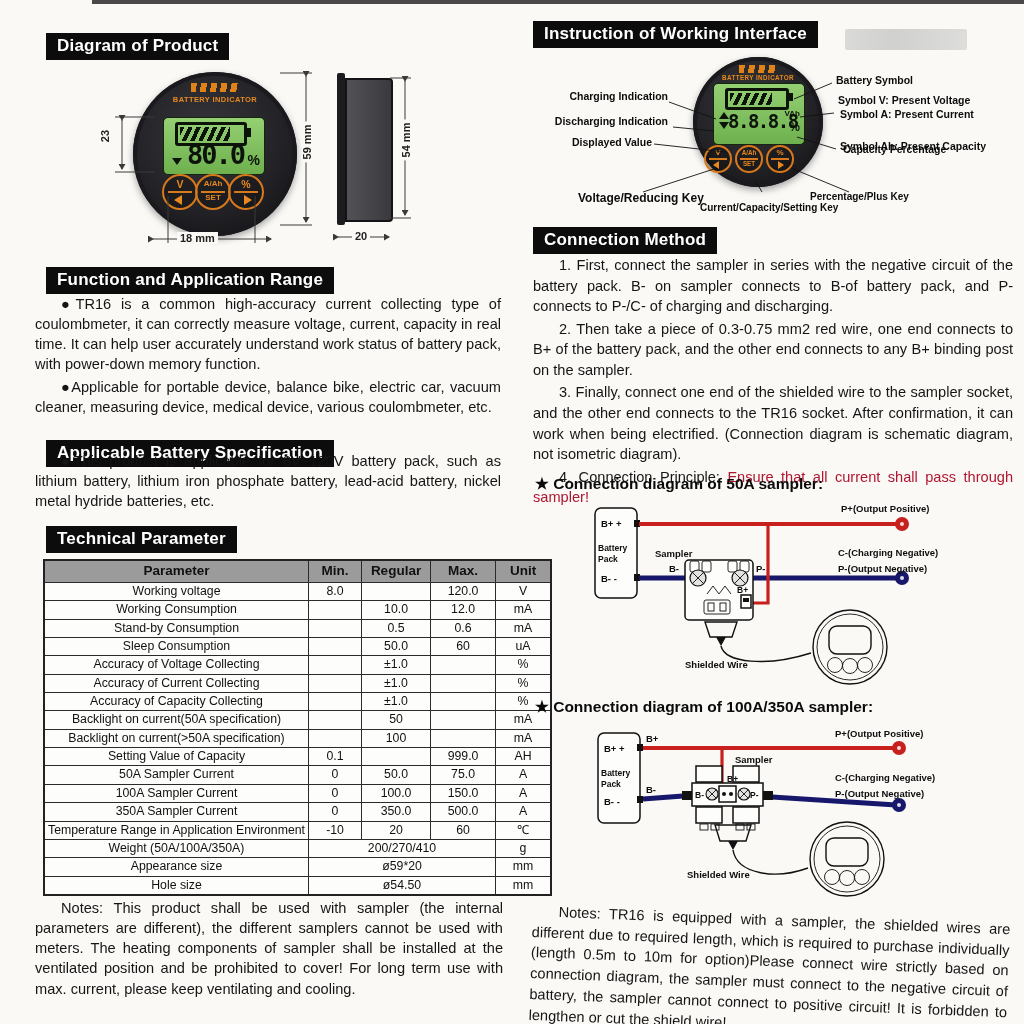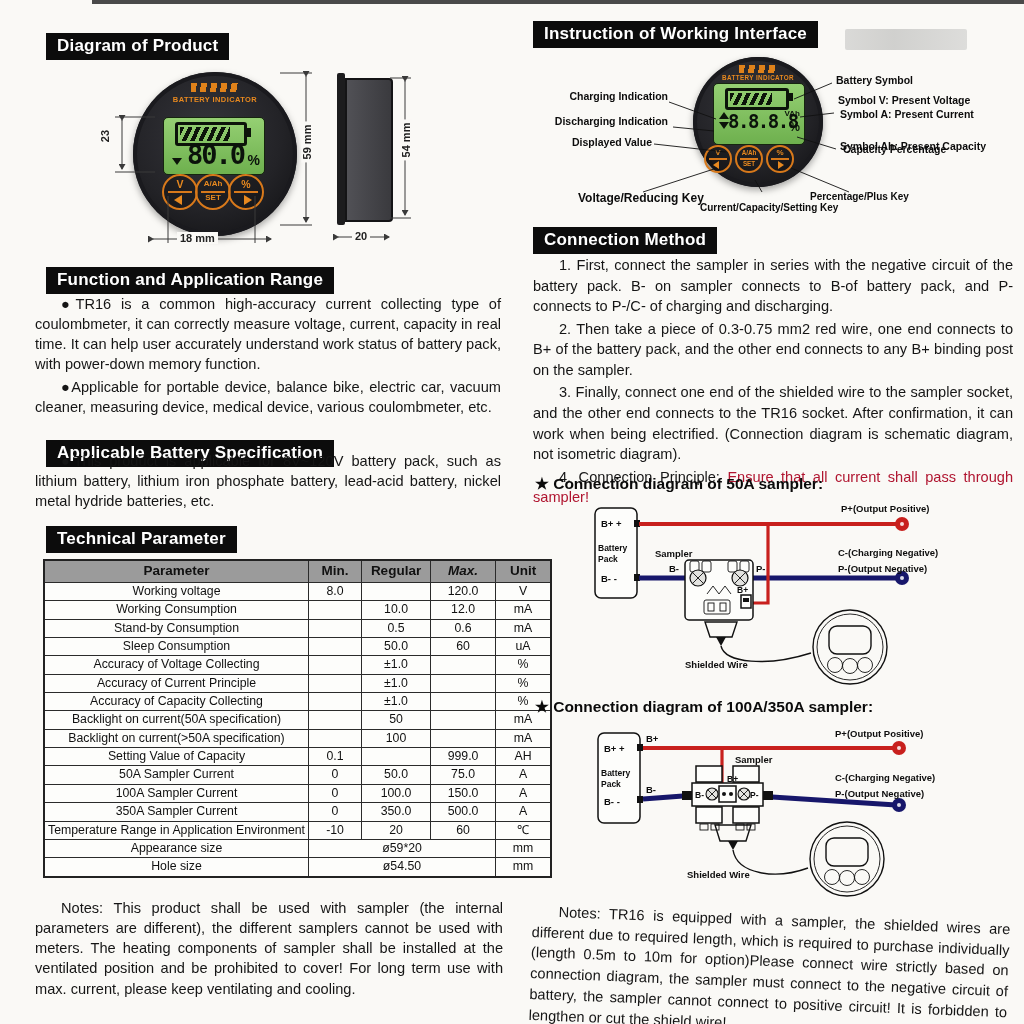--- a/index.html
+++ b/index.html
@@ -13,21 +13,21 @@
   .diagh{position:absolute;font-weight:bold;font-size:15.5px;color:#0a0a0a;white-space:nowrap;}
   .red{color:#b01530;}
   
   table.tech{position:absolute;left:43px;top:559px;border-collapse:collapse;background:#fdfdfb;}
   table.tech th,table.tech td{border:1px solid #2b2b2b;text-align:center;padding:1px 3px;
        font-size:12.3px;line-height:1.25;color:#111;}
   table.tech th{background:#9b9b9b;font-size:13.5px;font-weight:bold;padding:2px 3px;}
   table.tech{border:2px solid #222;}
   td.pcol{width:234px;font-size:11.8px;white-space:nowrap;}
   th.pcol{width:234px;}
-  .cmin{width:46px;} .creg{width:62px;} .cmax{width:58px;font-style:italic;} .cunit{width:48px;}
+  .cmin{width:46px;} .creg{width:62px;} .cmax{width:58px;} .cunit{width:48px;}
   
   .dev{position:absolute;border-radius:50%;
        background:radial-gradient(circle at 45% 38%, #35353b 0%, #232327 55%, #0d0d0f 100%);
        box-shadow:0 3px 7px rgba(0,0,0,.35), inset 0 0 0 4px #1a1a1e;}
   .chev{position:absolute;background:repeating-linear-gradient(100deg,#e0821a 0 6px,transparent 6px 10px);}
   .brand{position:absolute;width:100%;text-align:center;color:#e8891f;font-weight:bold;letter-spacing:.4px;}
   .screen{position:absolute;background:linear-gradient(#95d073,#6eb04e);border-radius:5px;border:1px solid #16250f;}
   .batt{position:absolute;border:3px solid #0c140a;border-radius:3px;}
   .batt .nub{position:absolute;right:-7px;top:3px;width:4px;height:9px;background:#0c140a;}
   .batt .bars{position:absolute;left:2px;top:2px;bottom:2px;right:14px;
@@ -175,21 +175,21 @@
           <td>uA</td>
         </tr>
         <tr>
           <td class="pcol">Accuracy of Voltage Collecting</td>
           <td></td>
           <td>±1.0</td>
           <td></td>
           <td>%</td>
         </tr>
         <tr>
-          <td class="pcol">Accuracy of Current Principle</td>
+          <td class="pcol">Accuracy of Current Collecting</td>
           <td></td>
           <td>±1.0</td>
           <td></td>
           <td>%</td>
         </tr>
         <tr>
           <td class="pcol">Accuracy of Capacity Collecting</td>
           <td></td>
           <td>±1.0</td>
           <td></td>
@@ -236,20 +236,25 @@
           <td>350.0</td>
           <td>500.0</td>
           <td>A</td>
         </tr>
         <tr>
           <td class="pcol">Temperature Range in Application Environment</td>
           <td>-10</td>
           <td>20</td>
           <td>60</td>
           <td>℃</td>
+        </tr>
+        <tr>
+          <td class="pcol">Weight (50A/100A/350A)</td>
+          <td colspan="3">200/270/410</td>
+          <td>g</td>
         </tr>
         <tr>
           <td class="pcol">Appearance size</td>
           <td colspan="3">ø59*20</td>
           <td>mm</td>
         </tr>
         <tr>
           <td class="pcol">Hole size</td>
           <td colspan="3">ø54.50</td>
           <td>mm</td>

